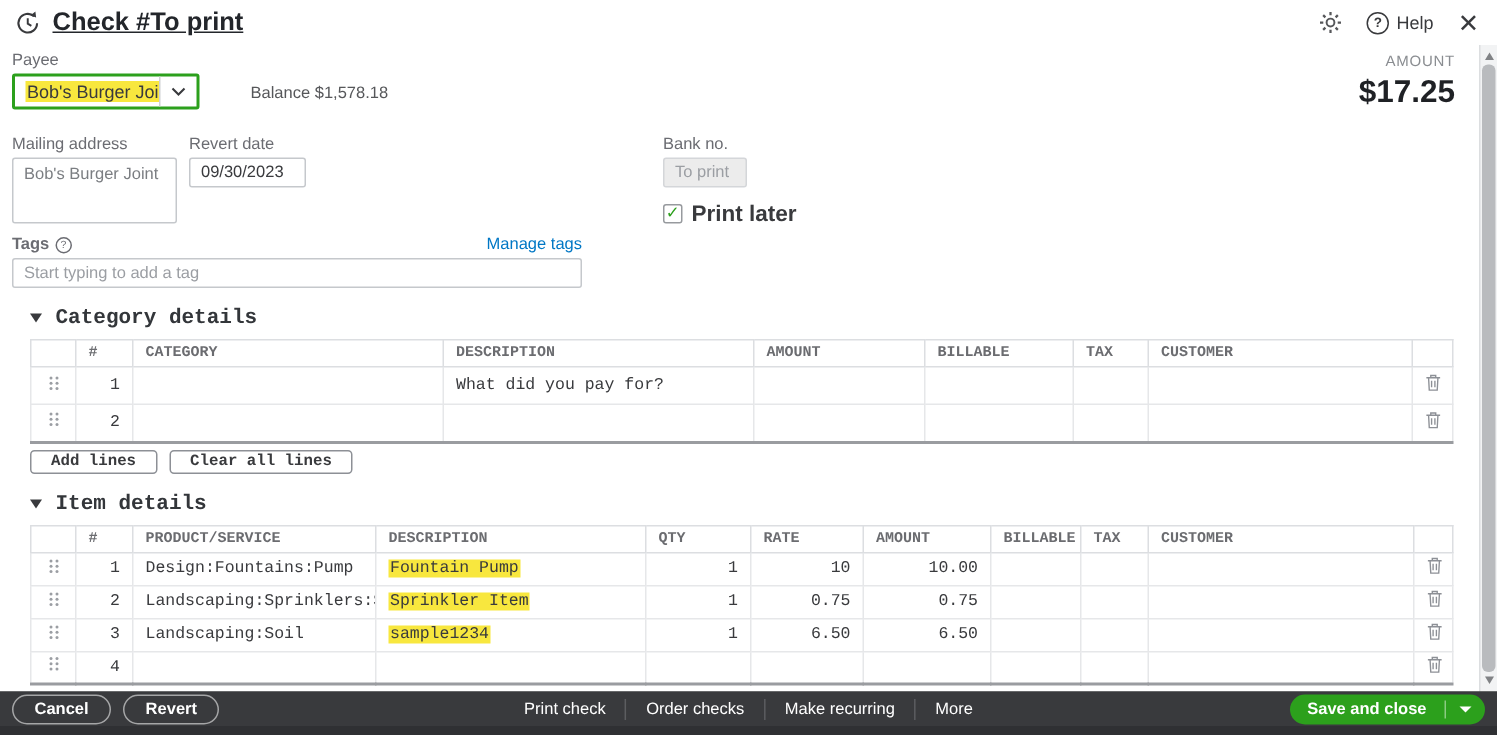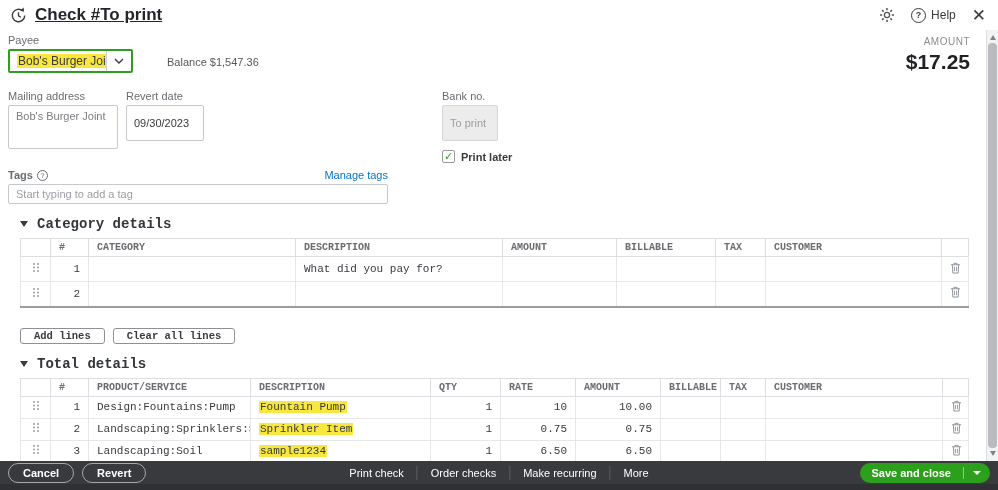--- a/index.html
+++ b/index.html
@@ -29,27 +29,27 @@
   .bank-combo .val { color:#8a8d91; }
   .grp-bank { margin-left:10px; }
   .balance { margin-left:10px; align-self:flex-end; margin-bottom:6px; font-size:11px; color:#56575a; }
   .amount-panel { margin-left:auto; text-align:right; padding-right:6px; }
   .amount-label { font-size:10px; color:#8a8d91; letter-spacing:.5px; margin-top:2px; }
   .amount-value { font-size:21px; font-weight:bold; color:#1f2125; margin-top:3px; }
 
   .row2 { display:flex; margin-top:16px; }
   .addr-box { width:110px; height:44px; border:1px solid #c5c8cc; border-radius:2px; padding:4px 7px; font-size:11px; color:#7b7e82; }
   .grp-date { margin-left:8px; }
-  .text-input { height:36px; border:1px solid #c5c8cc; border-radius:2px; padding:1px 7px; font-size:11px; color:#393a3d; display:flex; align-items:center; background:#fff;text-align:right; }
+  .text-input { height:20px; border:1px solid #c5c8cc; border-radius:2px; padding:1px 7px; font-size:11px; color:#393a3d; display:flex; align-items:center; background:#fff;text-align:right; }
   .date-input { width:78px; }
   .grp-check { margin-left:238px; }
   .checkno-input { width:56px; background:#ececec; border-color:#d4d6d9; color:#9b9ea3; }
   .printlater { display:flex; align-items:center; gap:6px; margin-top:9px; cursor:pointer; }
   .cbox { width:13px; height:13px; border:1px solid #979a9e; border-radius:2px; background:#fff; display:flex; align-items:center; justify-content:center; font-size:11px; font-weight:bold; color:#2ca01c; line-height:1; }
-  .printlater span.lbl { font-size:11px; font-weight:bold; color:#393a3d; }
+  .printlater span.lbl { font-size:15px; font-weight:bold; color:#393a3d; }
 
   .tags-block { margin-top:6px; width:380px; }
   .tags-labelrow { display:flex; align-items:center; }
   .tags-labelrow .lbl { font-size:11px; color:#6b6c72; font-weight:bold; }
   .i-circle { width:11px; height:11px; border:1px solid #6b6c72; border-radius:50%; font-size:7px; color:#6b6c72; display:flex; align-items:center; justify-content:center; margin-left:4px; }
   .manage-link { margin-left:auto; font-size:11px; color:#0077c5; cursor:pointer; }
   .tags-input { width:100%; height:20px; border:1px solid #c5c8cc; border-radius:2px; padding:0 7px; font-size:11px; color:#393a3d; font-family:inherit; margin-top:3px; }
   .tags-input::placeholder { color:#9b9ea3; }
 
   .section { margin-left:12px;font-family:Liberation Mono, monospace; }
@@ -60,21 +60,21 @@
   table.grid { width:948px; border-collapse:collapse; table-layout:fixed; margin-top:6px; border:1px solid #e2e3e6; border-bottom:2px solid #9a9ca0; }
   table.grid th { font-size:10px; color:#6b6c70; font-weight:bold; text-align:left; padding:3px 8px; border:1px solid #dcdee1; height:16px; white-space:nowrap; }
   table.grid td { font-size:11px; color:#393a3d; padding:2px 8px; border:1px solid #e6e7e9; white-space:nowrap; overflow:hidden; }
   table.cat-grid td { height:25px; }
   table.item-grid td { height:22px; }
   .ra { text-align:right; }
   .ca { text-align:center; }
   td.hcell, td.tcell { text-align:center; padding:2px 2px; cursor:pointer; }
   .ph { color:#9b9ea3; }
 
-  .table-footer-row { display:flex; align-items:center; margin-top:20px; width:948px; }
+  .table-footer-row { display:flex; align-items:center; margin-top:4px; width:948px; }
   .mini-btn { border:1px solid #8d9096; border-radius:3px; background:#fff; font-size:10.5px; font-weight:bold; color:#393a3d; padding:2px 13px; margin-right:8px; height:16px; display:flex; align-items:center; cursor:pointer; font-family:inherit; }
   .total-group { margin-left:auto; display:flex; align-items:center; gap:32px; padding-right:26px; font-size:12px; color:#23262b; }
 
   
   .footer { position:absolute; left:0; right:0; bottom:0; height:29px; background:#2f3033; }
   .footer-inner { height:23px; background:#393a3d; display:flex; align-items:center; padding:0 8px; position:relative; }
   .pill-btn { border:1px solid rgba(255,255,255,.55); border-radius:11px; background:transparent; color:#fff; font-size:11px; font-weight:bold; padding:3px 14px; margin-right:8px; cursor:pointer; font-family:inherit; }
   .footer-center { position:absolute; left:50%; transform:translateX(-50%); display:flex; align-items:center; }
   .f-action { font-size:11px; color:#fff; padding:0 13px; cursor:pointer; white-space:nowrap; }
   .f-div { width:1px; height:14px; background:#5c5d60; }
@@ -128,21 +128,21 @@
           <span class="val">
               <span class="hl">Bob's Burger Joint</span>
             </span>
           <span class="chev">
             <svg width="10" height="6" viewBox="0 0 10 6">
                 <path d="M1 1l4 4 4-4" fill="none" stroke="#393a3d" stroke-width="1.4"></path>
               </svg>
           </span>
         </div>
       </div>
-      <span class="balance">Balance $1,547.36</span>
+      <span class="balance">Balance $1,578.18</span>
       <div class="amount-panel">
         <div class="amount-label">AMOUNT</div>
         <div class="amount-value">$17.25</div>
       </div>
     </div>
 
     <div class="row2">
       <div>
         <label class="fld">Mailing address</label>
         <div class="addr-box">Bob's Burger Joint</div>
@@ -249,21 +249,21 @@
       </table>
       <div class="table-footer-row">
         <button class="mini-btn">Add lines</button>
         <button class="mini-btn">Clear all lines</button>
       </div>
     </div>
 
     <div class="section">
       <div class="sec-head">
         <span class="tri-down"></span>
-        <span class="txt">Total details</span>
+        <span class="txt">Item details</span>
       </div>
       <table class="grid item-grid">
         <colgroup>
             <col style="width:30px">
             <col style="width:38px">
             <col style="width:162px">
             <col style="width:180px">
             <col style="width:70px">
             <col style="width:75px">
             <col style="width:85px">

